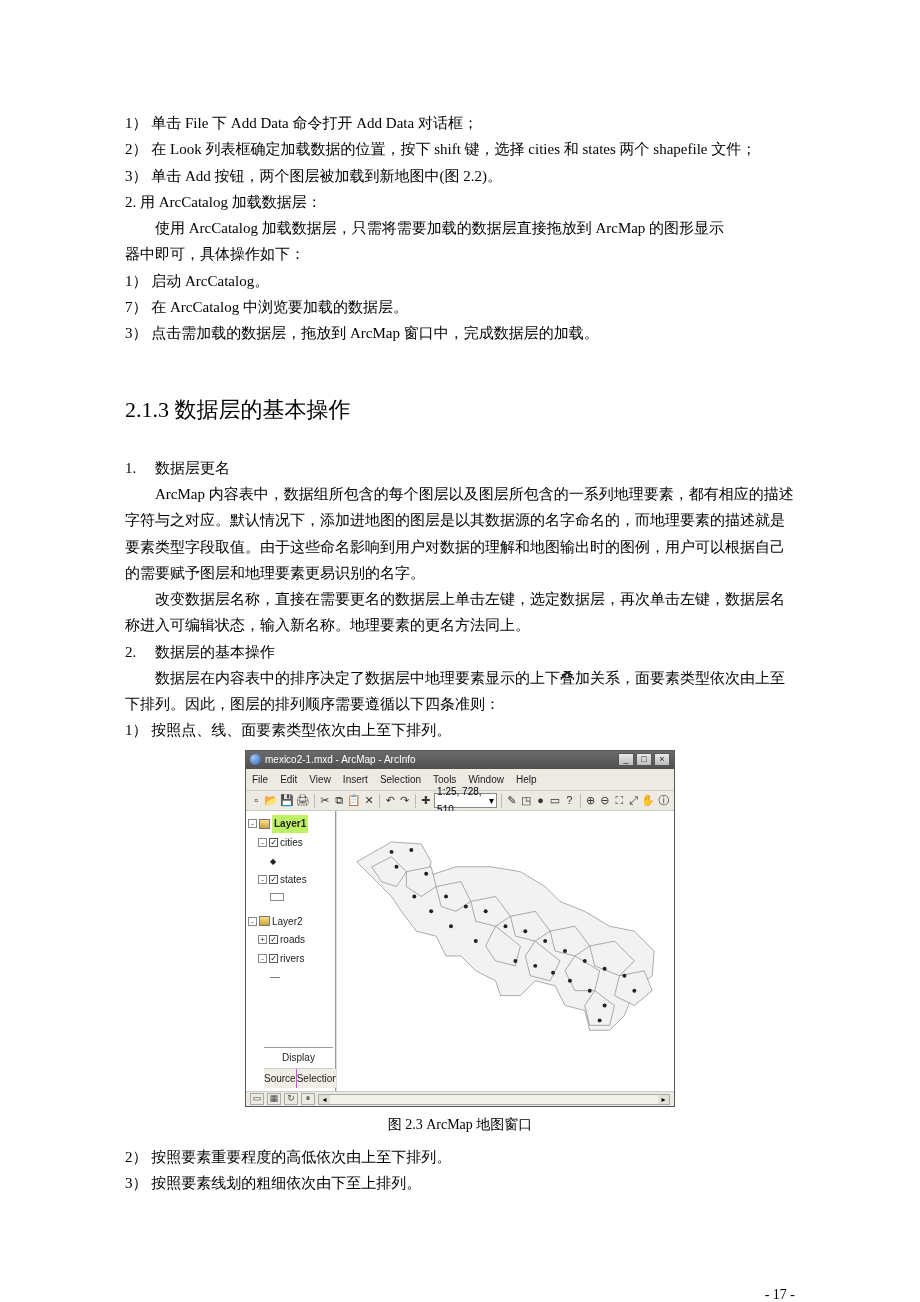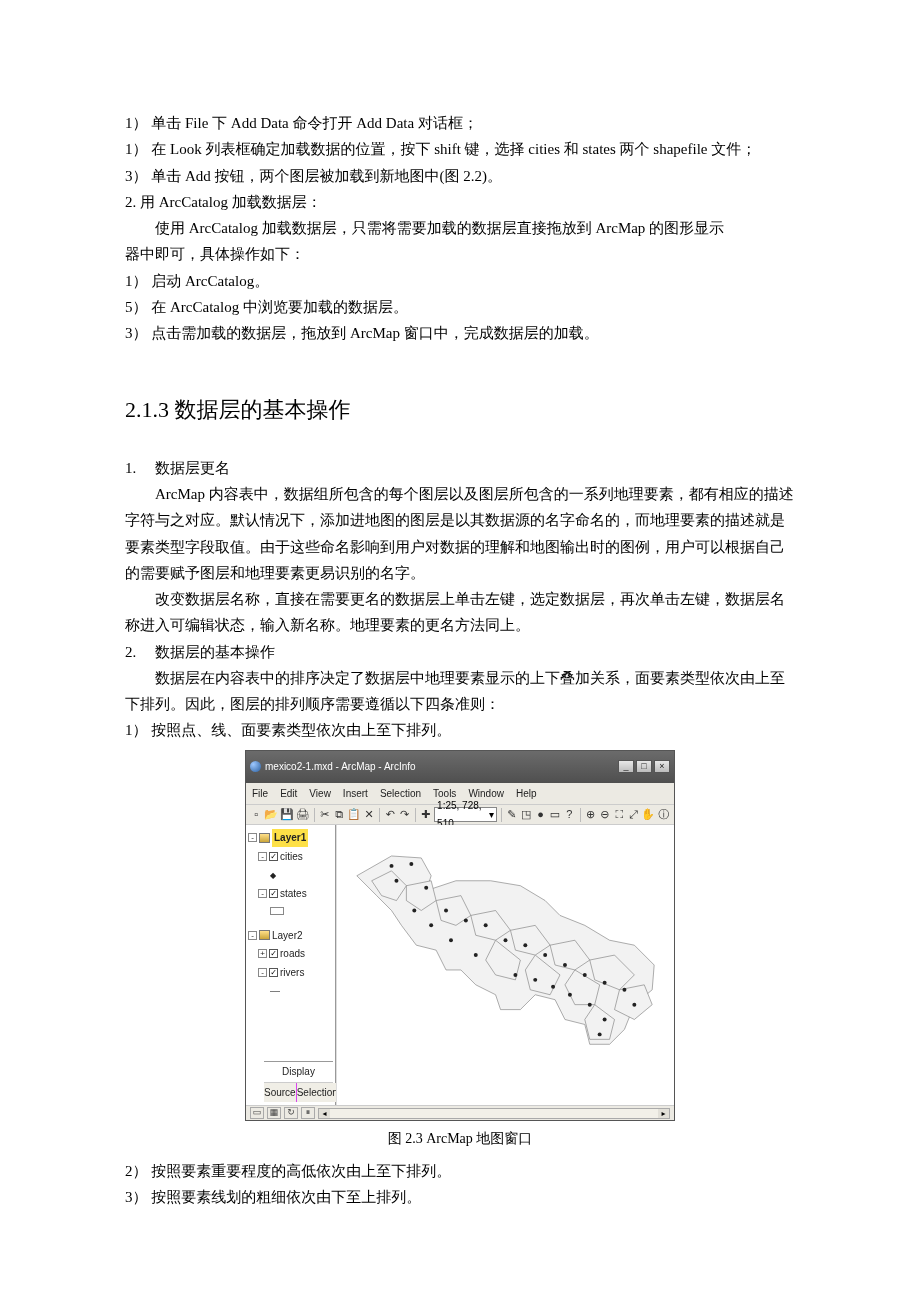--- a/index.html
+++ b/index.html
@@ -34,21 +34,21 @@
     border: 1px solid #555;
     background: #eceae3;
     font-family: Tahoma, Arial, sans-serif;
     font-size: 10px;
   }
   .titlebar {
     background: linear-gradient(#6b6b6b, #4f4f4f);
     color: #fff;
     display: flex;
     align-items: center;
-    height: 32px;
+    height: 18px;
     padding: 0 4px;
   }
   .titlebar .globe {
     width: 11px; height: 11px; border-radius: 50%;
     background: radial-gradient(circle at 30% 30%, #9ec8ff, #2a5fa0);
     margin-right: 4px;
     flex: 0 0 auto;
   }
   .titlebar .tl { flex: 1 1 auto; white-space: nowrap; overflow: hidden; }
   .titlebar .winbtn {
@@ -81,21 +81,21 @@
     width: 90px; background: #fff; border-right: 1px solid #999;
     padding: 3px 2px; font-size: 10px; color: #222;
     display: flex; flex-direction: column;
   }
   .toc .tree { flex: 1 1 auto; overflow: hidden; }
   .toc .node { display: flex; align-items: center; gap: 2px; margin:1px 0; }
   .toc .collapse { display:inline-block; width:9px; height:9px; border:1px solid #888; text-align:center; line-height:7px; font-size:8px; }
   .toc .chk { width:9px; height:9px; border:1px solid #555; display:inline-block; background:#fff; text-align:center; line-height:8px; font-size:8px; }
   .toc .chk.on::after { content:"✓"; color:#000; font-size:8px; }
   .toc .frame { display:inline-block; width:11px; height:10px; background:linear-gradient(#ffe08a,#caa53a); border:1px solid #777; }
-  .toc .lbl.bold { font-weight:700; background:#fde047; padding:0 2px; }
+  .toc .lbl.bold { font-weight:700; background:#bef264; padding:0 2px; }
   .toc .sym { margin-left: 22px; }
   .toc .sym.dot::before { content:"◆"; color:#222; font-size:8px; }
   .toc .sym.box { width:14px; height:8px; border:1px solid #888; background:#fff; display:inline-block; }
   .toc .sym.line::before { content:"—"; color:#555; }
   .toc-tabs-bottom {
     border-top:1px solid #999;
     margin-left:16px;
   }
   .toc-tabs-row1 { text-align:center; padding:1px 0; border-bottom:1px solid #ccc; }
   .toc-tabs-row2 { display:flex; }
@@ -110,29 +110,29 @@
   .statusbar .scroll { flex:1; height:11px; border:1px solid #aaa; background:#f2f0e8; position:relative; }
   .statusbar .scroll .arrow { position:absolute; top:0; width:11px; height:9px; background:#e2e0d8; text-align:center; line-height:9px; font-size:8px; }
   .statusbar .scroll .arrow.r { right:0; }
   .figure-cap { margin-top: 6px; font-size: 14px; color:#000; }
   .page-num { text-align: right; margin-top: 87px; font-size: 14px; }
 </style>
 </head>
 <body>
 
 <p class="wrap-hang">1）  单击 File 下 Add Data 命令打开 Add Data 对话框；</p>
-<p class="wrap-hang">1）  在 Look 列表框确定加载数据的位置，按下 shift 键，选择 cities 和 states 两个 shapefile 文件；</p>
+<p class="wrap-hang">2）  在 Look 列表框确定加载数据的位置，按下 shift 键，选择 cities 和 states 两个 shapefile 文件；</p>
 <p class="wrap-hang">3）  单击 Add 按钮，两个图层被加载到新地图中(图 2.2)。</p>
 <p class="wrap-hang">2.    用 ArcCatalog 加载数据层：</p>
 
 <p class="para">使用 ArcCatalog 加载数据层，只需将需要加载的数据层直接拖放到 ArcMap 的图形显示</p>
 <p>器中即可，具体操作如下：</p>
 
 <p class="wrap-hang">1）  启动 ArcCatalog。</p>
-<p class="wrap-hang">5）  在 ArcCatalog 中浏览要加载的数据层。</p>
+<p class="wrap-hang">7）  在 ArcCatalog 中浏览要加载的数据层。</p>
 <p class="wrap-hang">3）  点击需加载的数据层，拖放到 ArcMap 窗口中，完成数据层的加载。</p>
 
 <h2 class="section-hd">2.1.3  数据层的基本操作</h2>
 
 <p>
   <span class="sub-num">1.</span><span>数据层更名</span>
 </p>
 <p class="para">ArcMap 内容表中，数据组所包含的每个图层以及图层所包含的一系列地理要素，都有相应的描述字符与之对应。默认情况下，添加进地图的图层是以其数据源的名字命名的，而地理要素的描述就是要素类型字段取值。由于这些命名影响到用户对数据的理解和地图输出时的图例，用户可以根据自己的需要赋予图层和地理要素更易识别的名字。</p>
 <p class="para">改变数据层名称，直接在需要更名的数据层上单击左键，选定数据层，再次单击左键，数据层名称进入可编辑状态，输入新名称。地理要素的更名方法同上。</p>
 

